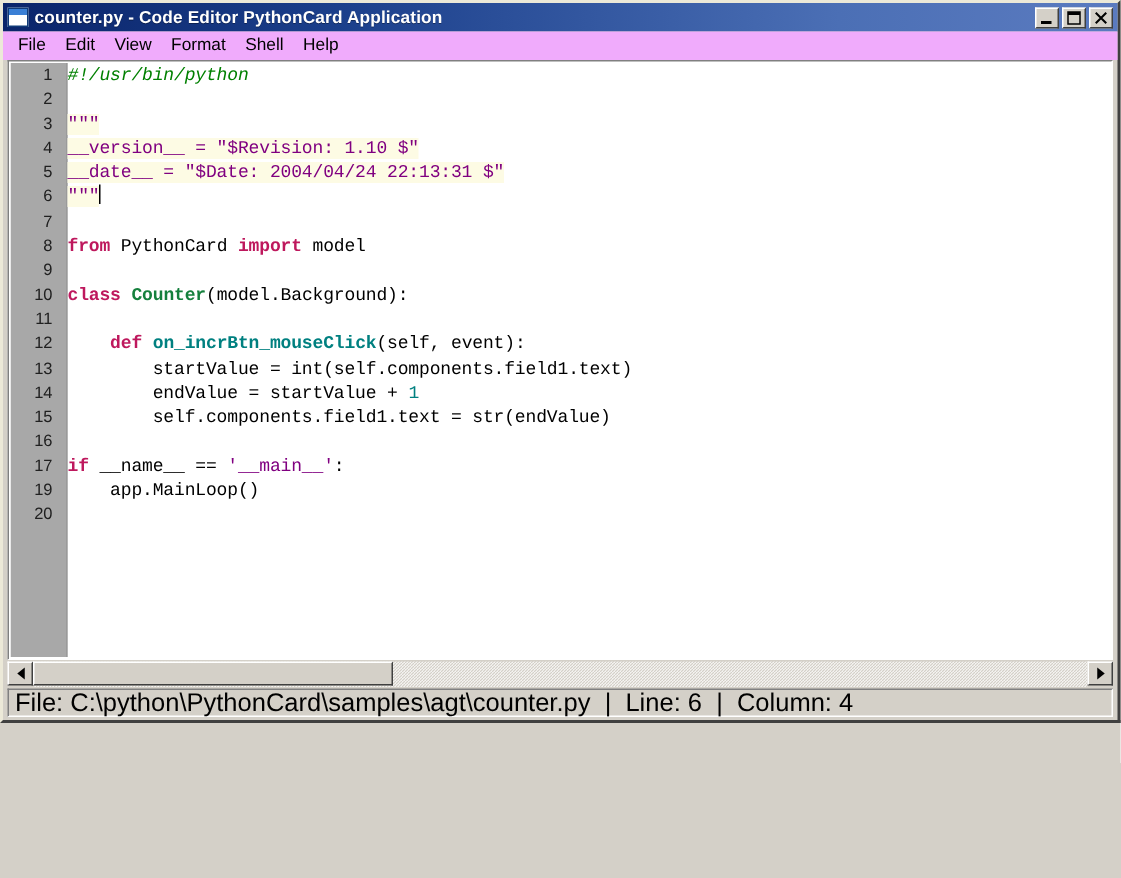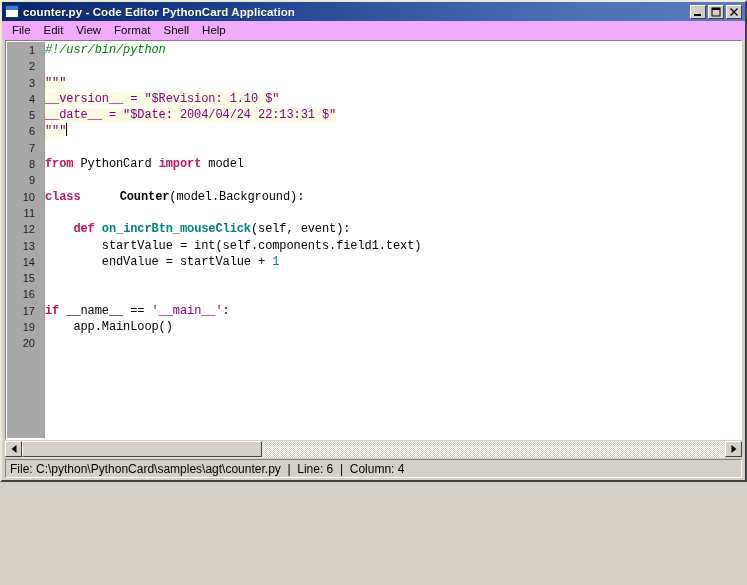--- a/index.html
+++ b/index.html
@@ -96,21 +96,21 @@
     position:relative;z-index:2;
   }
   .ltext{
     padding-left:7px;white-space:pre;color:#000000;
     position:relative;z-index:2;line-height:16.3px;
     letter-spacing:-0.1px;
   }
   .ltext .seg{display:inline;}
   .hl{background:#fdfbe4;}
   .kw{color:#be185d;font-weight:bold;}
-  .cls{color:#000000;font-weight:bold;margin-left:32px;}
+  .cls{color:#15803d;font-weight:bold;}
   .fn{color:#008080;font-weight:bold;}
   .num{color:#008080;}
   .str{color:#800080;}
   .cmt{color:#008000;font-style:italic;}
   .caret{
     display:inline-block;width:0;border-left:1px solid #000;
     height:13px;vertical-align:-2px;margin-left:0px;
   }
   
   .hscroll{
@@ -146,21 +146,21 @@
   .arr-left{border-top:4px solid transparent;border-bottom:4px solid transparent;border-right:5px solid #000;}
   .arr-right{border-top:4px solid transparent;border-bottom:4px solid transparent;border-left:5px solid #000;}
   
   .statusbar{
     height:19px;min-height:19px;margin:0 3px 2px 3px;
     background:#d4d0c8;display:flex;align-items:center;
     border-left:1px solid #808080;border-top:1px solid #808080;
     border-right:1px solid #ffffff;border-bottom:1px solid #ffffff;
     box-sizing:border-box;padding-left:4px;
   }
-  .status-text{font-size:12px;color:#000;white-space:pre;}
+  .status-text{font-size:17px;color:#000;white-space:pre;}
 </style>
 </head>
 <body>
 
 <div class="window">
 
   <div class="titlebar">
     <div class="app-icon"></div>
     <div class="title-text">counter.py - Code Editor PythonCard Application</div>
     <div class="title-buttons">
@@ -203,21 +203,21 @@
           <div class="code-line"><div class="ln">5</div><div class="ltext"><span class="seg str hl">__date__ = "$Date: 2004/04/24 22:13:31 $"</span></div></div>
           <div class="code-line"><div class="ln">6</div><div class="ltext"><span class="seg str hl">"""</span><span class="caret"></span></div></div>
           <div class="code-line"><div class="ln">7</div><div class="ltext"></div></div>
           <div class="code-line"><div class="ln">8</div><div class="ltext"><span class="seg kw">from</span><span class="seg "> PythonCard </span><span class="seg kw">import</span><span class="seg "> model</span></div></div>
           <div class="code-line"><div class="ln">9</div><div class="ltext"></div></div>
           <div class="code-line"><div class="ln">10</div><div class="ltext"><span class="seg kw">class</span><span class="seg "> </span><span class="seg cls">Counter</span><span class="seg ">(model.Background):</span></div></div>
           <div class="code-line"><div class="ln">11</div><div class="ltext"></div></div>
           <div class="code-line"><div class="ln">12</div><div class="ltext"><span class="seg ">    </span><span class="seg kw">def</span><span class="seg "> </span><span class="seg fn">on_incrBtn_mouseClick</span><span class="seg ">(self, event):</span></div></div>
           <div class="code-line"><div class="ln">13</div><div class="ltext"><span class="seg ">        startValue = int(self.components.field1.text)</span></div></div>
           <div class="code-line"><div class="ln">14</div><div class="ltext"><span class="seg ">        endValue = startValue + </span><span class="seg num">1</span></div></div>
-          <div class="code-line"><div class="ln">15</div></div>
+          <div class="code-line"><div class="ln">15</div><div class="ltext"><span class="seg ">        self.components.field1.text = str(endValue)</span></div></div>
           <div class="code-line"><div class="ln">16</div><div class="ltext"></div></div>
           <div class="code-line"><div class="ln">17</div><div class="ltext"><span class="seg kw">if</span><span class="seg "> __name__ == </span><span class="seg str">'__main__'</span><span class="seg ">:</span></div></div>
           <div class="code-line"><div class="ln">19</div><div class="ltext"><span class="seg ">    app.MainLoop()</span></div></div>
           <div class="code-line"><div class="ln">20</div><div class="ltext"></div></div>
         </div>
     </div>
   </div>
 
   <div class="hscroll">
     <div class="sb-arrow">

